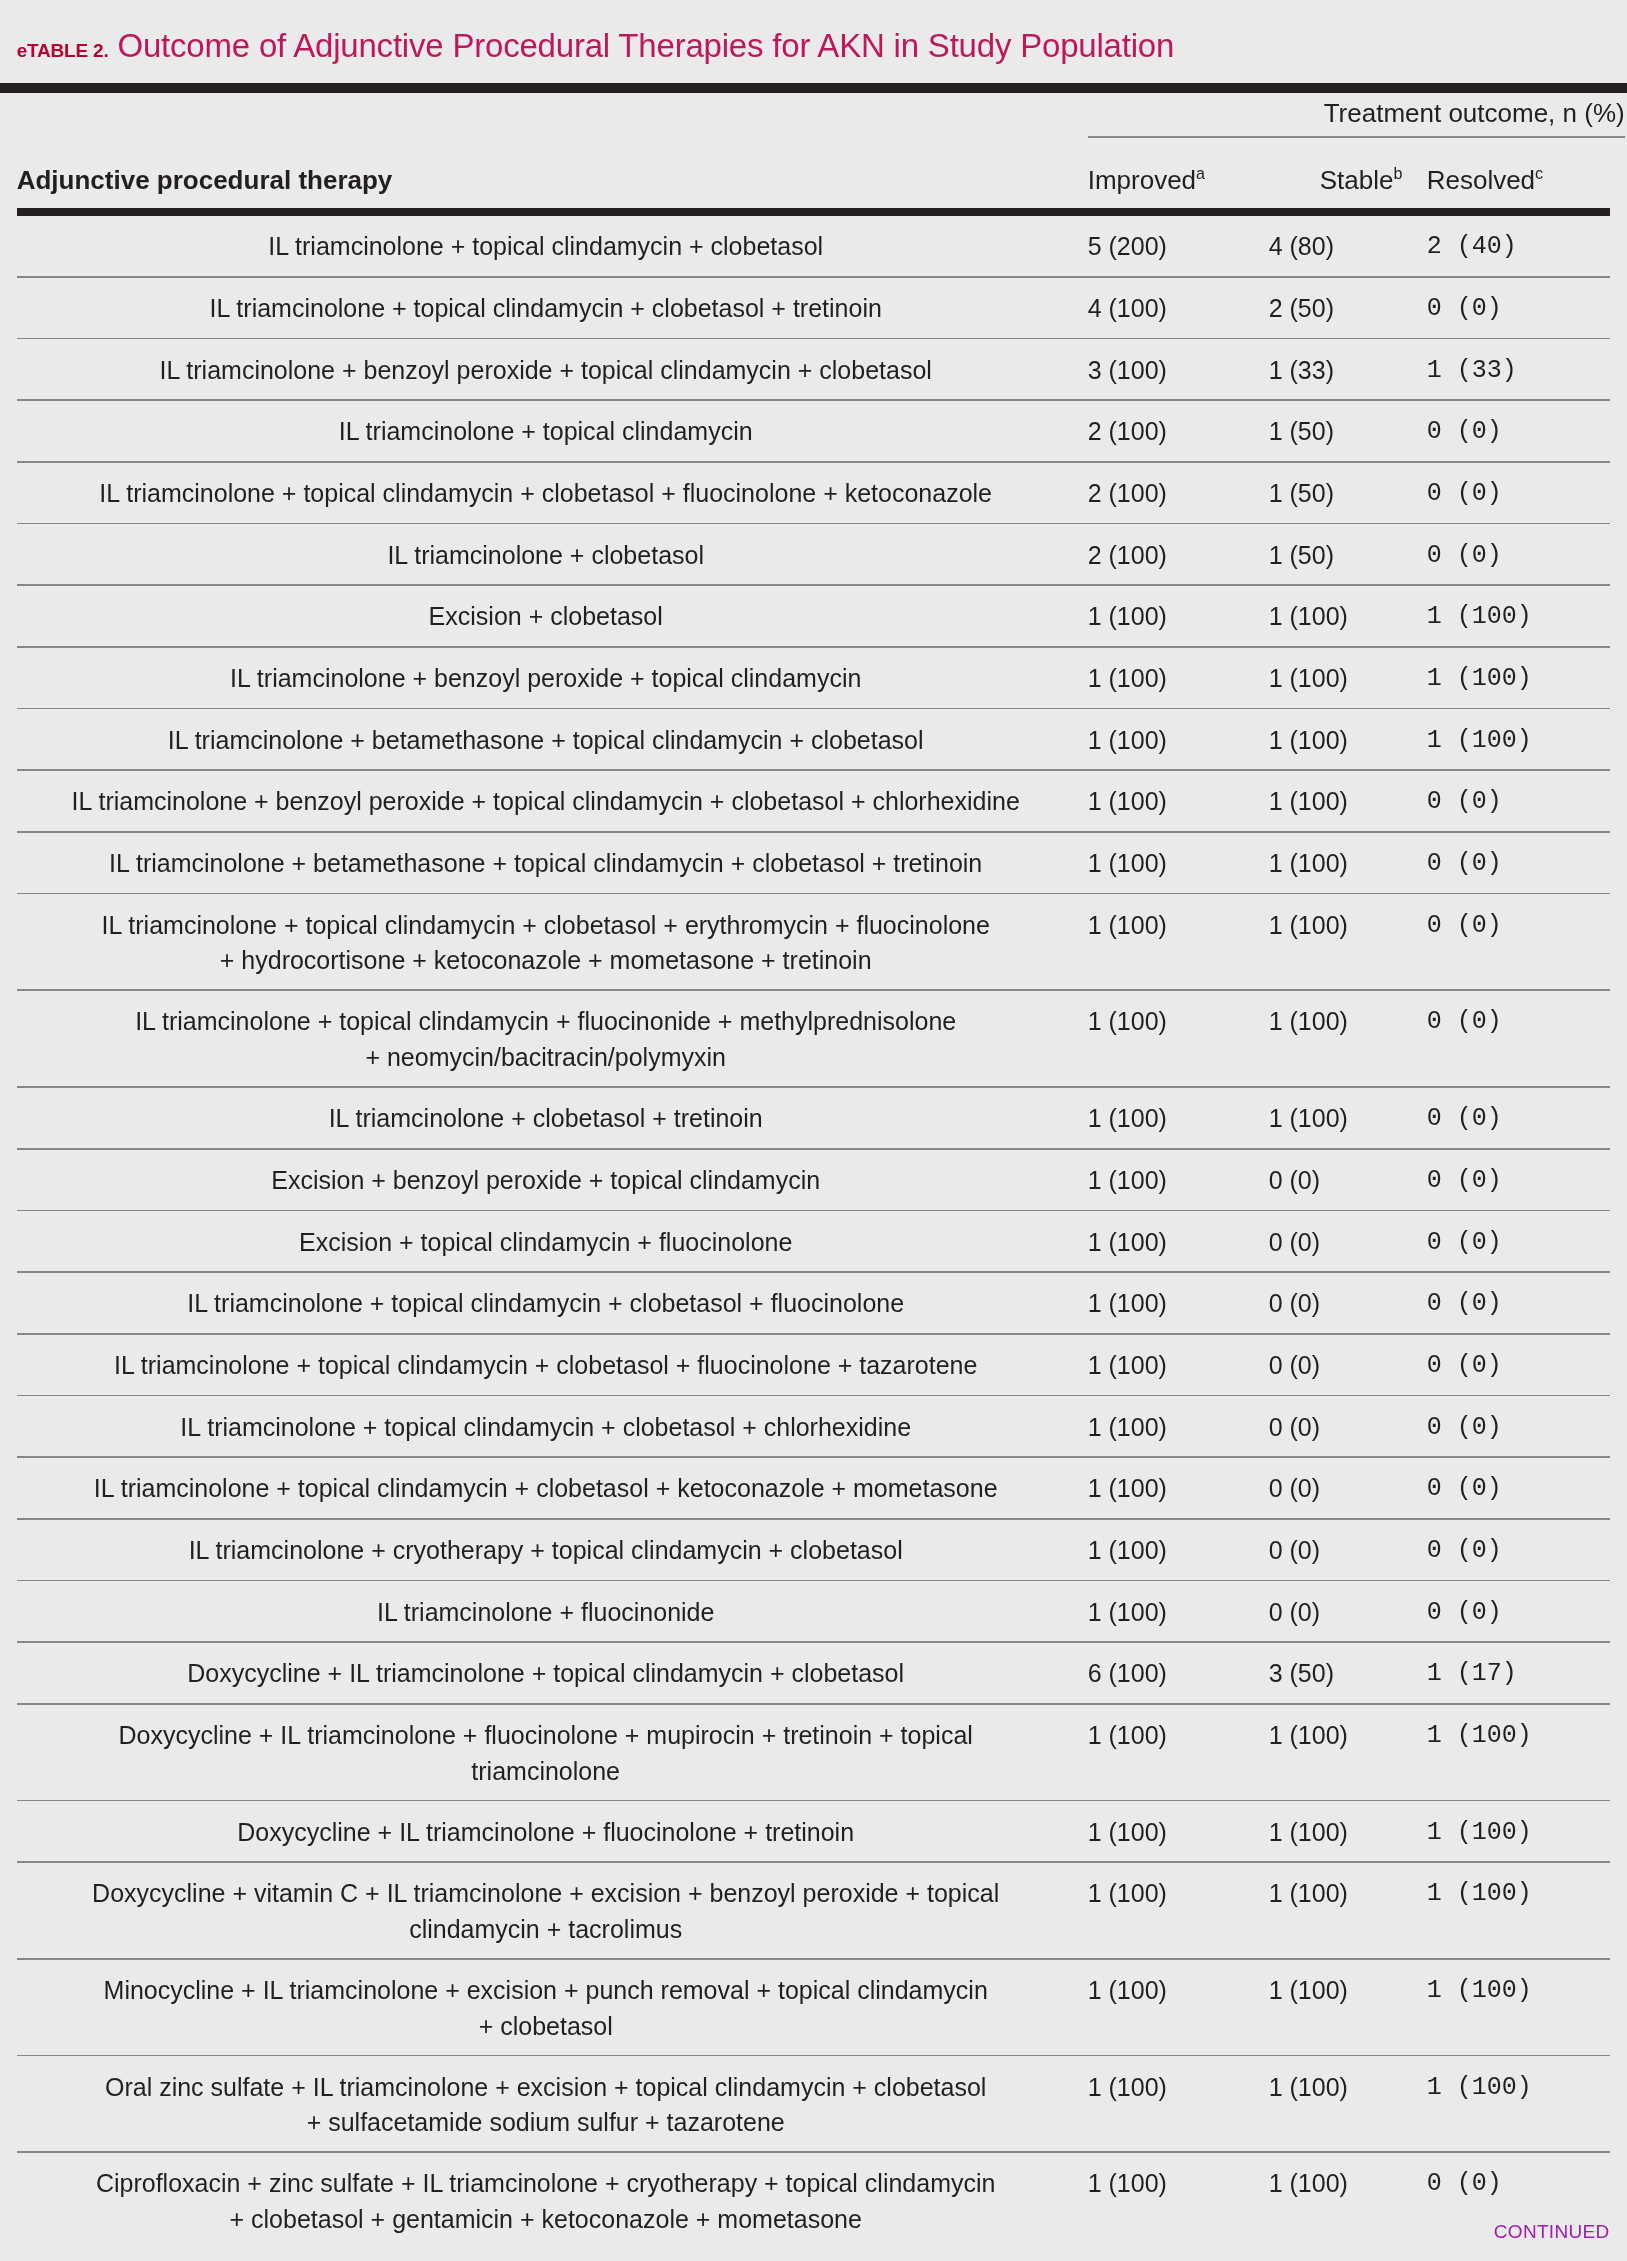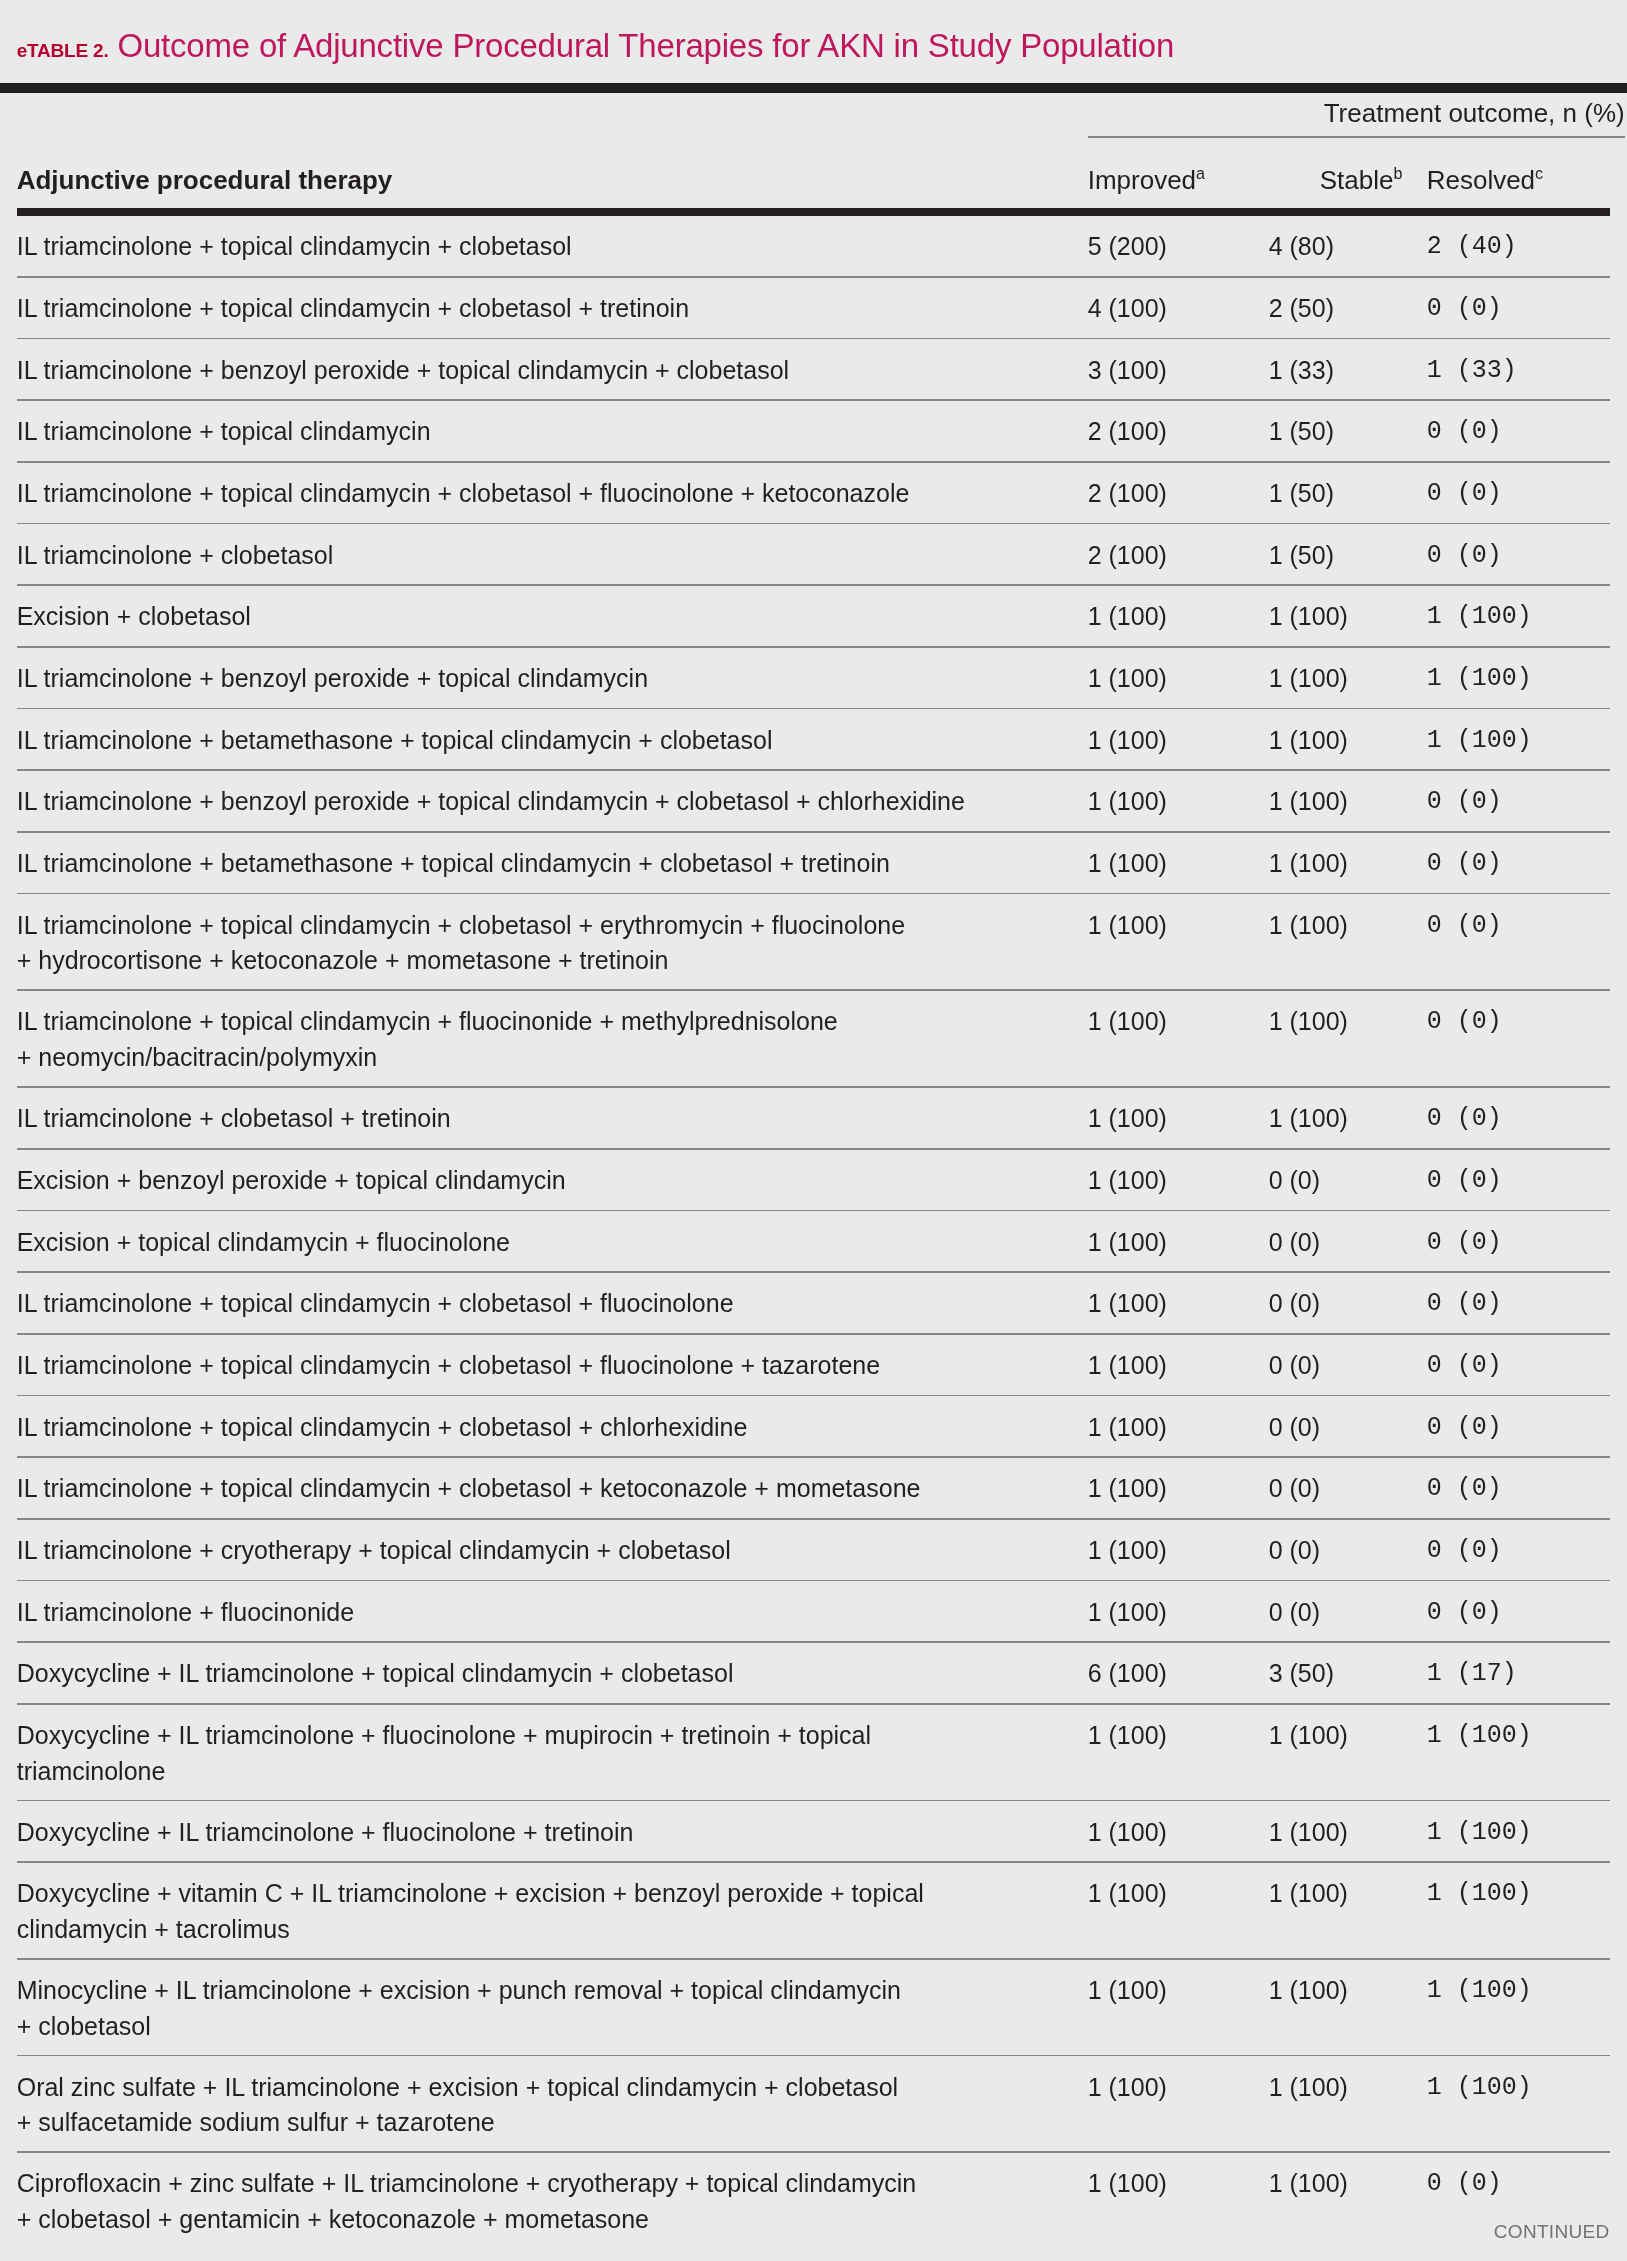--- a/index.html
+++ b/index.html
@@ -109,20 +109,21 @@
     line-height: 0;
   }
   .ch-improved { left: 1071px; }
   .ch-stable   { left: 1303px; }
   .ch-resolved { left: 1410px; }
 
   
   .tbody {
     margin: 0 0 0 16.7px;
     width: 1593px;
+    text-align: center;
   }
   .trow {
     position: relative;
     width: 1593px;
     box-sizing: border-box;
   }
   .trow .cell-therapy {
     position: absolute;
     left: 0;
     top: 13.3px;
@@ -150,21 +151,21 @@
     width: 1593px;
   }
 
   
   .continued {
     position: absolute;
     right: 17.5px;
     bottom: 18.3px;
     font-size: 19px;
     letter-spacing: 0.3px;
-    color: #737373;
+    color: #a21caf;
   }
 </style>
 </head>
 <body>
 
 <div class="page">
 
   <div class="title-block">
     <span class="title-tag" style="color: rgb(179, 3, 46);">eTABLE 2.</span>
     <span class="title-text">Outcome of Adjunctive Procedural Therapies for AKN in Study Population</span>

